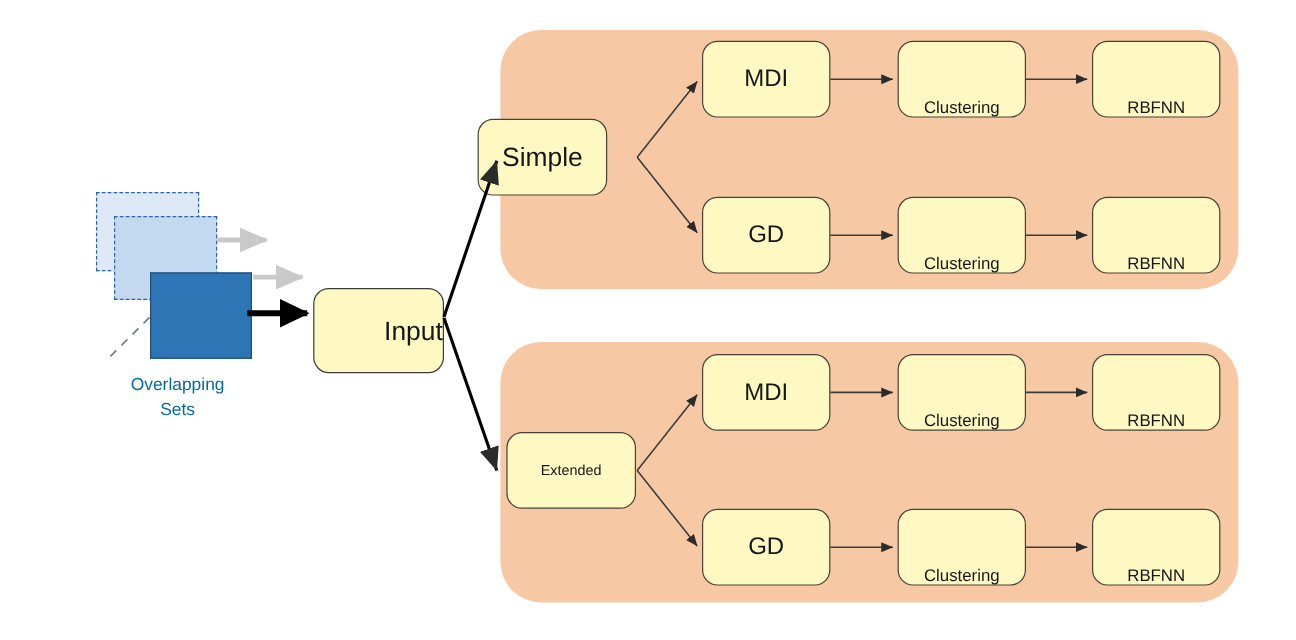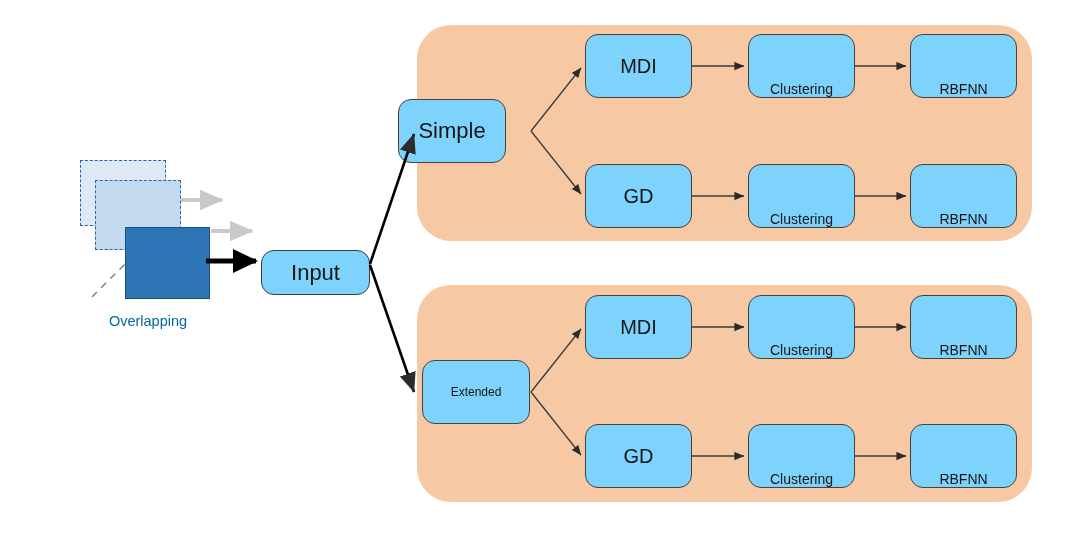--- a/index.html
+++ b/index.html
@@ -29,21 +29,21 @@
     height: 533px;
     pointer-events: none;
   }
   .panel {
     position: absolute;
     background: #F6C9A4;
     border-radius: 34px;
   }
   .node {
     position: absolute;
-    background: #7dd3fc;
+    background: #fef9c3;
     border: 1.4px solid #4a4038;
     border-radius: 13px;
     display: flex;
     align-items: center;
     justify-content: center;
     box-sizing: border-box;
     text-align: center;
     line-height: 1.05;
     color: #161616;
   }
@@ -83,23 +83,24 @@
 
   <div class="panel" style="left:417px; top:25px; width:615px; height:216px;"></div>
   <div class="panel" style="left:417px; top:285px; width:615px; height:217px;"></div>
 
   <div class="fset l1" style="left:80px; top:160px; width:86px; height:66px;"></div>
   <div class="fset l2" style="left:95px; top:180px; width:86px; height:70px;"></div>
   <div class="fset l3" style="left:125px; top:227px; width:85px; height:72px;"></div>
 
   <div class="caption" style="left:85px; top:311px; width:126px;">
     <div>Overlapping</div>
+    <div>Sets</div>
   </div>
 
-  <div class="node input" style="left:261px; top:250px; width:109px; height:45px;">
+  <div class="node input" style="left:261px; top:240px; width:109px; height:71px;justify-content:flex-end;">
     <span>Input</span>
   </div>
 
   <div class="node big" style="left:398px; top:99px; width:108px; height:64px;">
     <span>Simple</span>
   </div>
 
   <div class="node med" style="left:585px; top:34px; width:107px; height:64px;">
     <span>MDI</span>
   </div>

